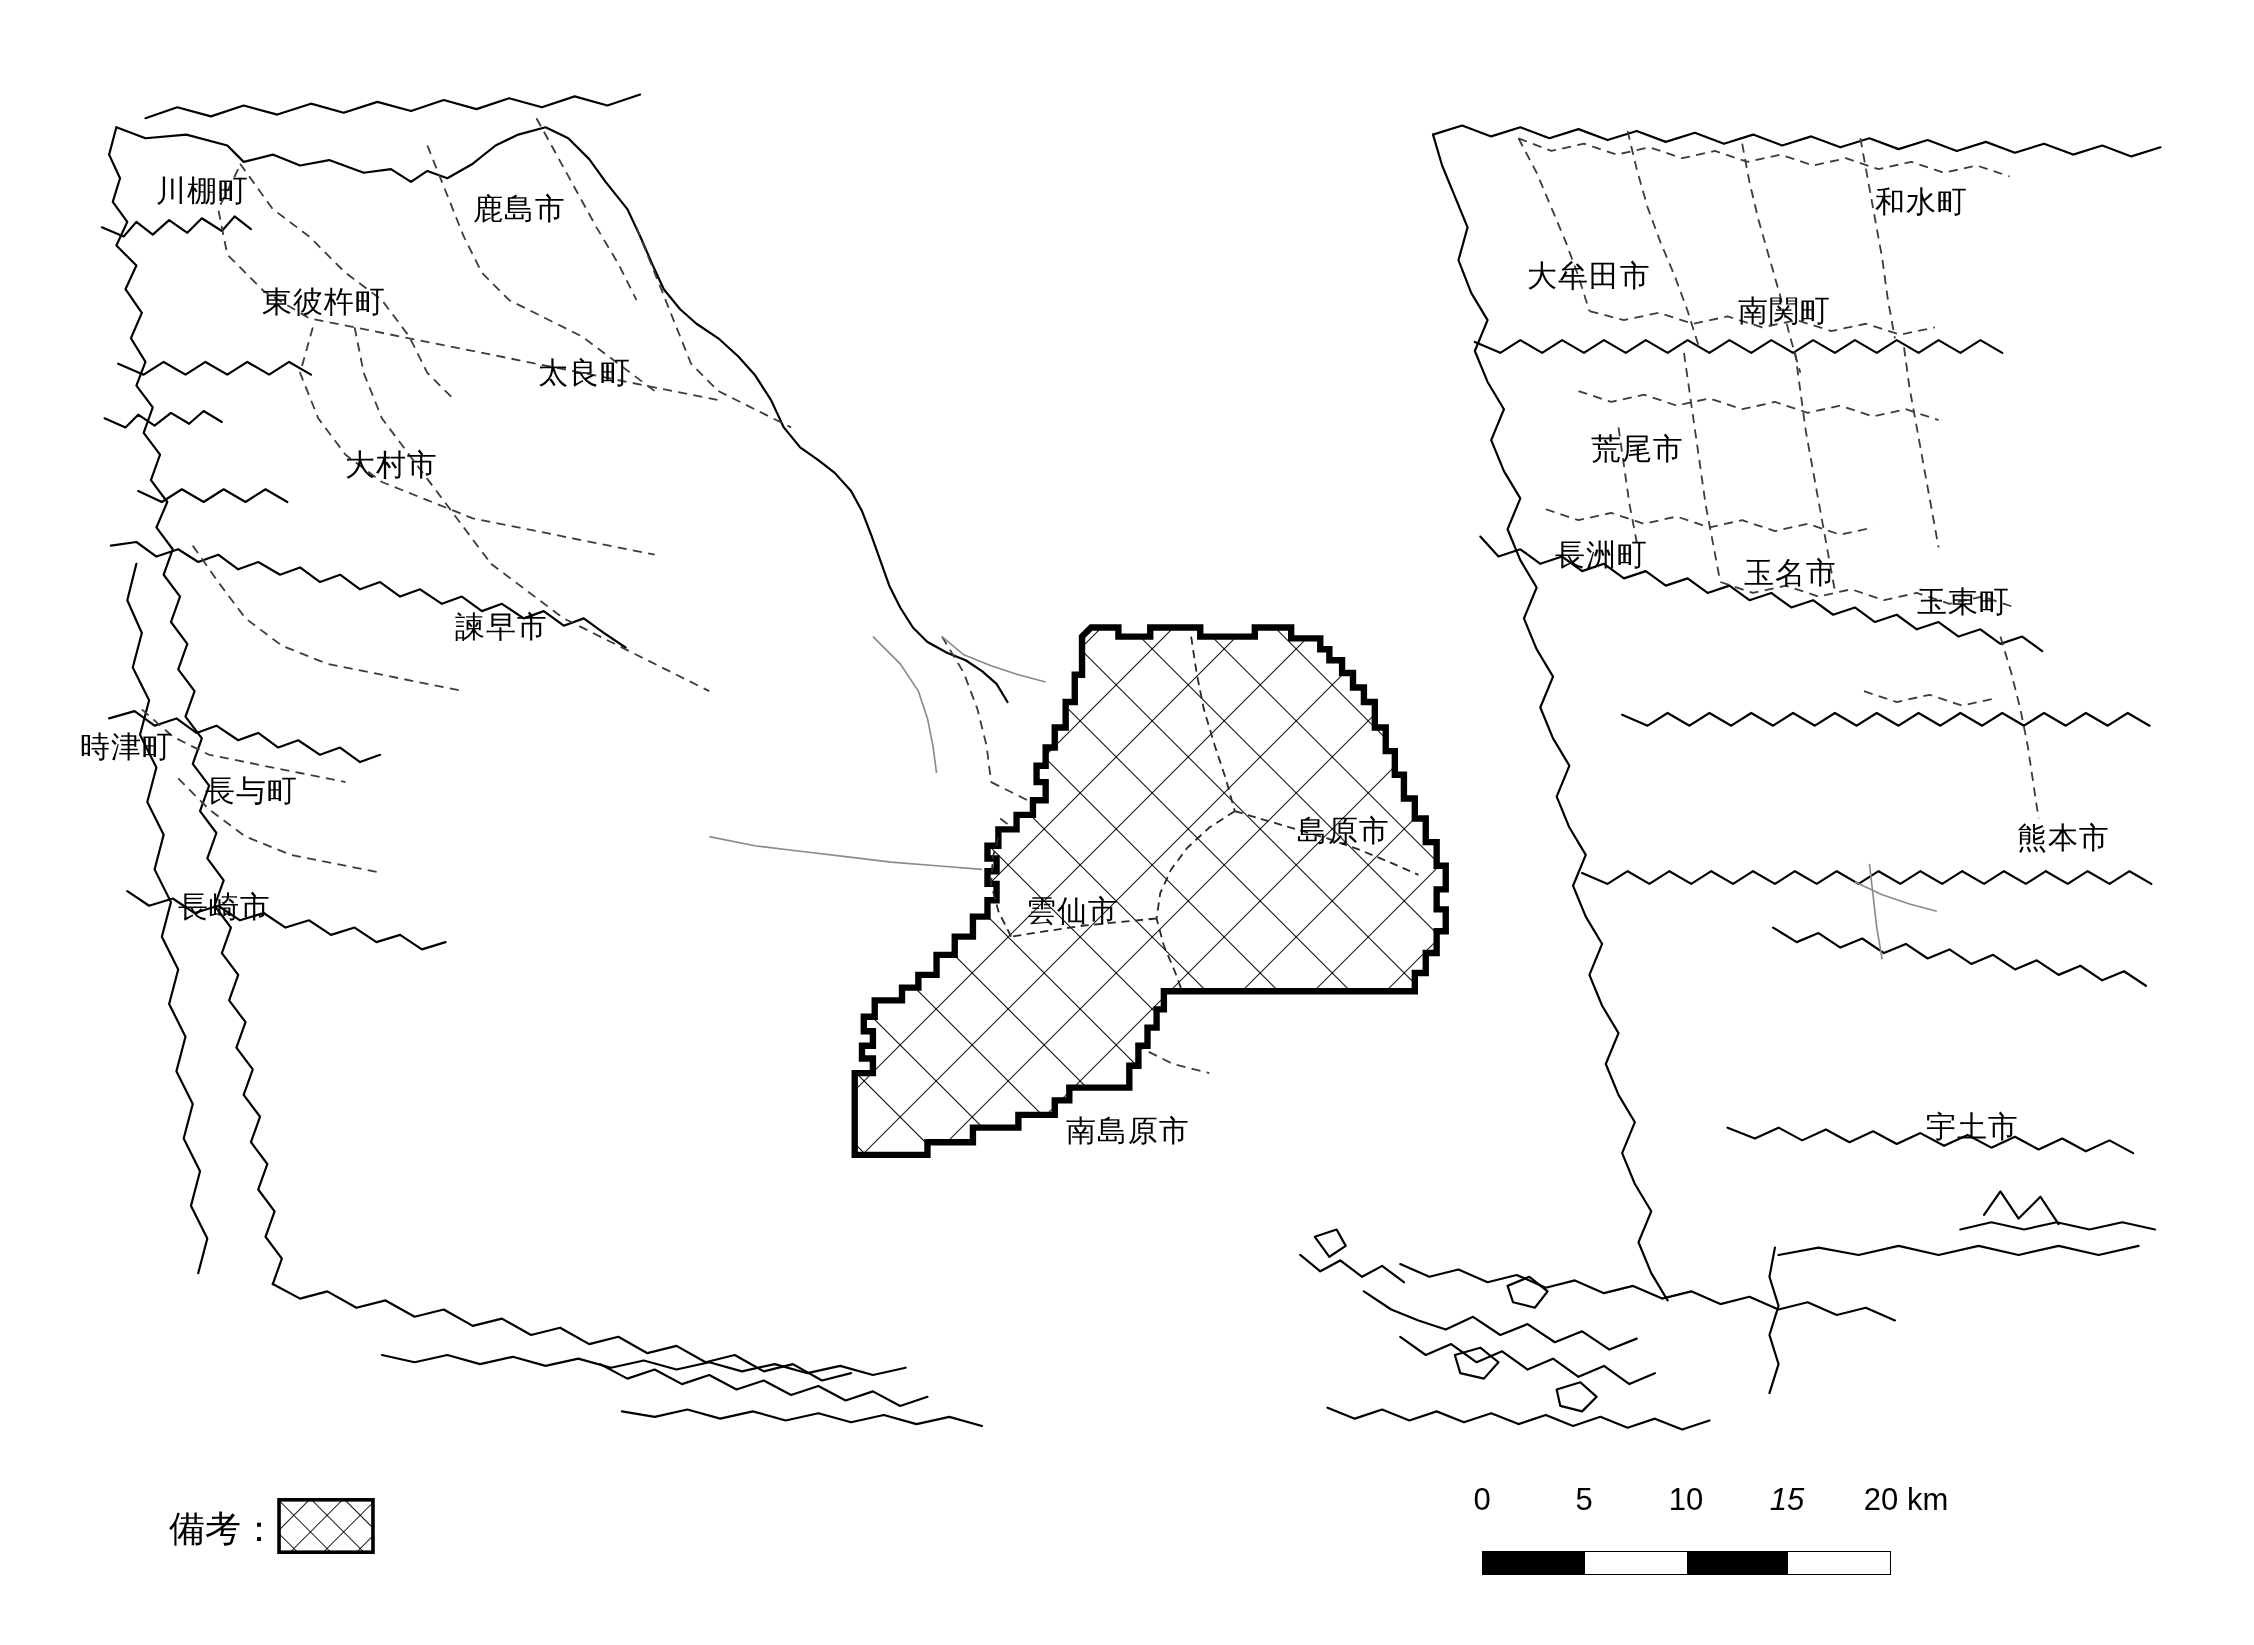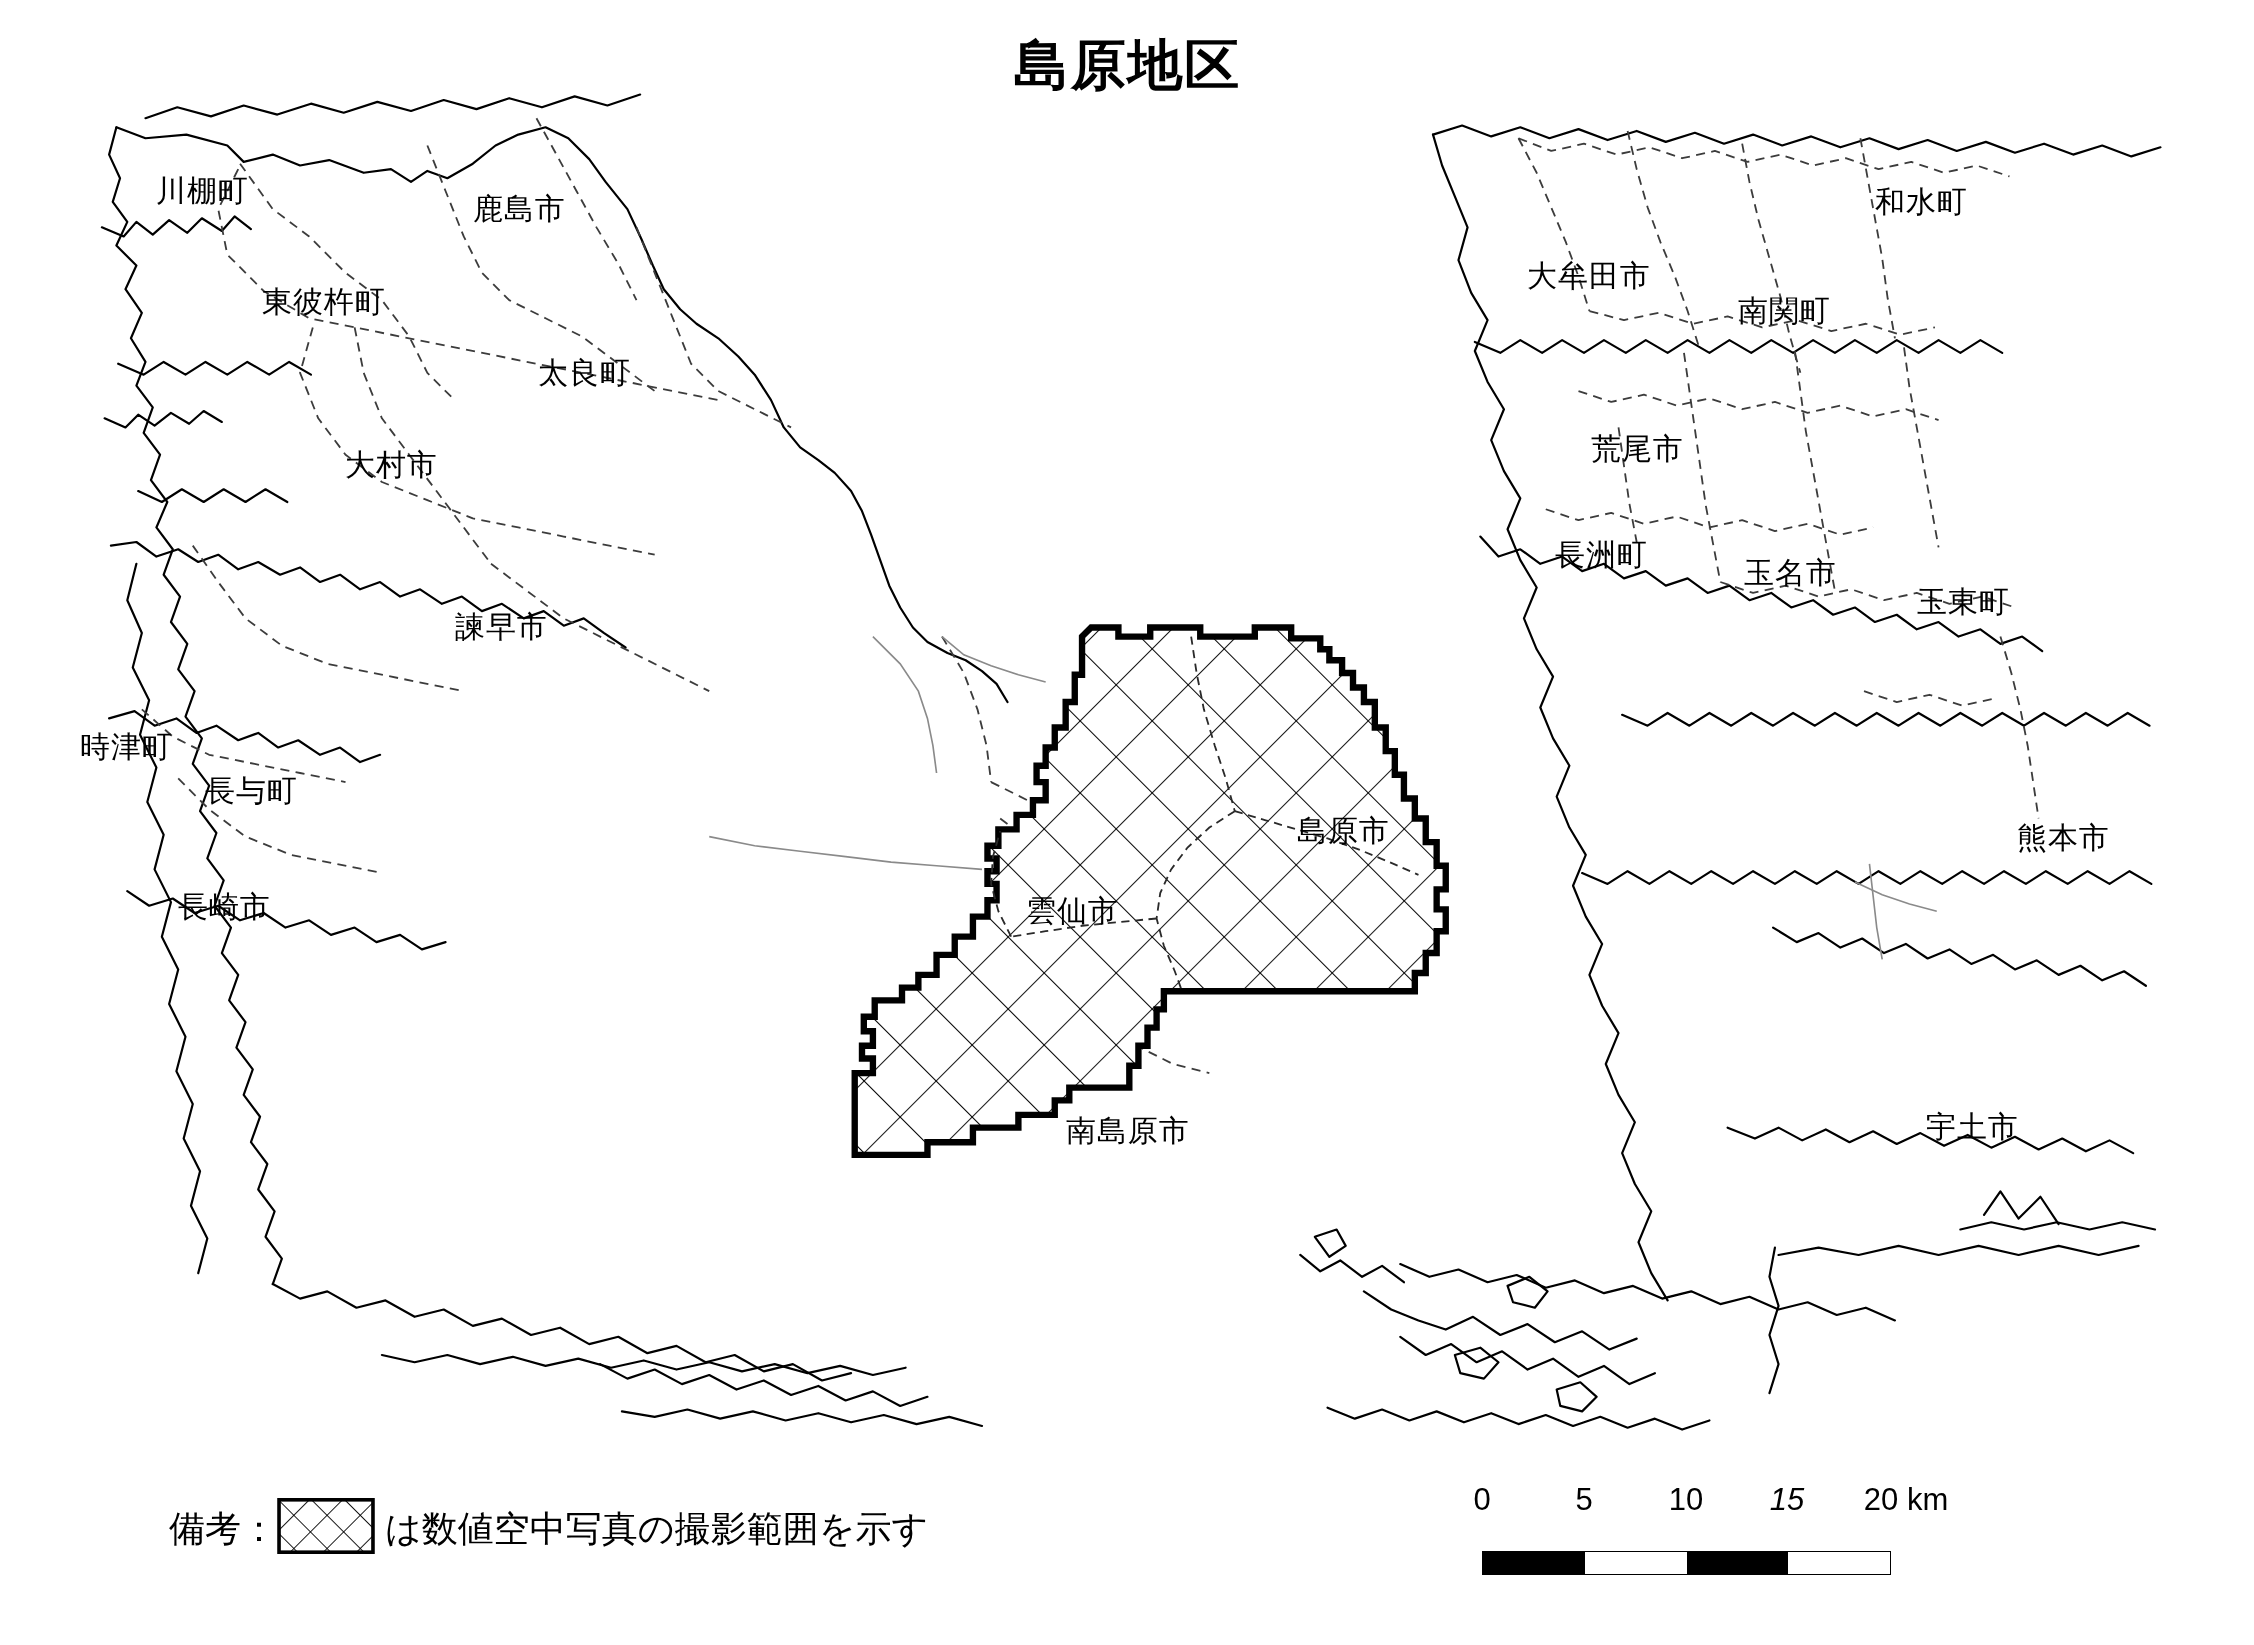--- a/index.html
+++ b/index.html
@@ -98,21 +98,20 @@
     flex: 1 1 0;
   }
   .seg-dark { background: #000; }
   .seg-light { background: #fff; }
 </style>
 </head>
 <body>
 
 <div id="map-root">
 
-  <div id="map-title">島原地区</div>
 
   <svg id="map-canvas" viewBox="0 0 2480 1810" preserveAspectRatio="none">
     <defs>
       <pattern id="hatch" width="56" height="56" patternUnits="userSpaceOnUse" patternTransform="rotate(45)">
         <rect width="56" height="56" fill="#ffffff"></rect>
         <line x1="0" y1="0" x2="0" y2="56" stroke="#000000" stroke-width="2"></line>
         <line x1="0" y1="0" x2="56" y2="0" stroke="#000000" stroke-width="2"></line>
       </pattern>
       <pattern id="hatch-small" width="26" height="26" patternUnits="userSpaceOnUse" patternTransform="rotate(45)">
         <rect width="26" height="26" fill="#ffffff"></rect>
@@ -329,21 +328,20 @@
   <div class="place-label" style="left:1555px; top:535px;">長洲町</div>
   <div class="place-label" style="left:1744px; top:553px;">玉名市</div>
   <div class="place-label" style="left:1917px; top:582px;">玉東町</div>
   <div class="place-label" style="left:2017px; top:818px;">熊本市</div>
   <div class="place-label" style="left:1926px; top:1087px;margin-top:20px;">宇土市</div>
 
   <div class="legend-note">備考：</div>
   <svg id="legend-swatch" viewBox="0 0 108 62">
     <rect x="2" y="2" width="104" height="58" fill="url(#hatch-small)" stroke="#000" stroke-width="4"></rect>
   </svg>
-  <div id="legend-text-after">は数値空中写真の撮影範囲を示す</div>
 
   <div id="scalebar">
     <div id="scale-numbers">
       <span style="left:0px;">0</span>
       <span style="left:102px;">5</span>
       <span style="left:204px;">10</span>
       <span style="left:305px;font-style:italic;">15</span>
       <span style="left:424px;">20 km</span>
     </div>
   </div>

